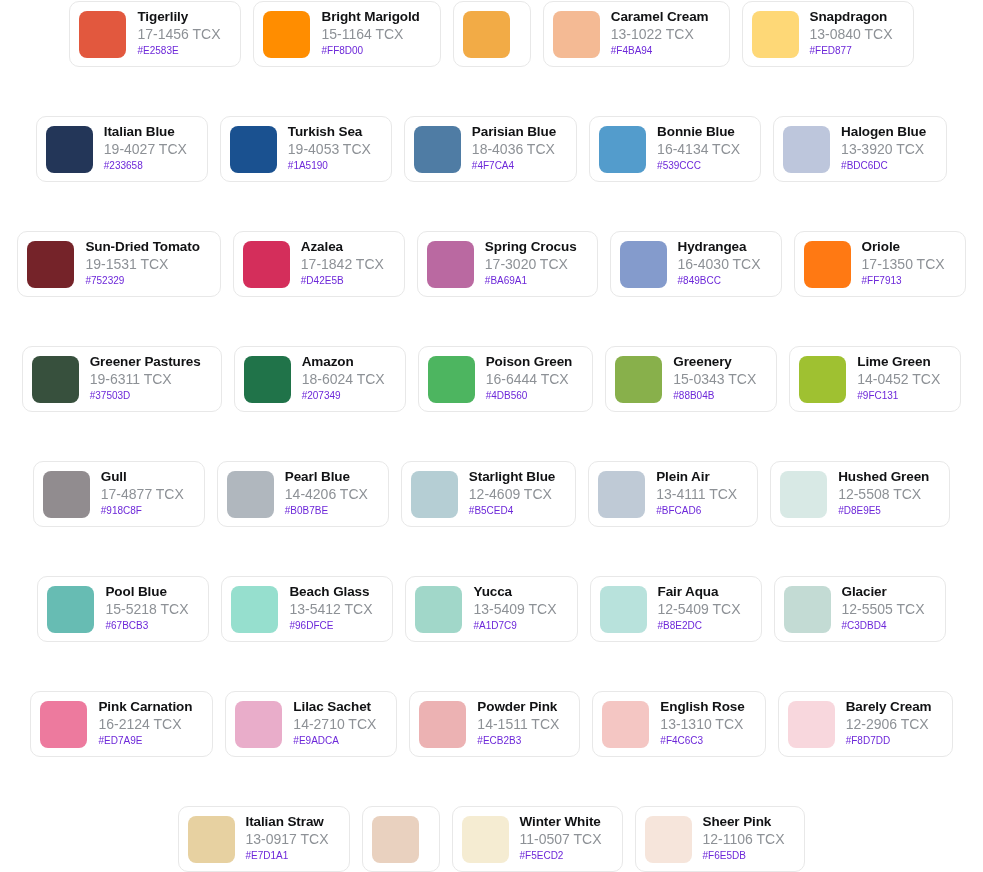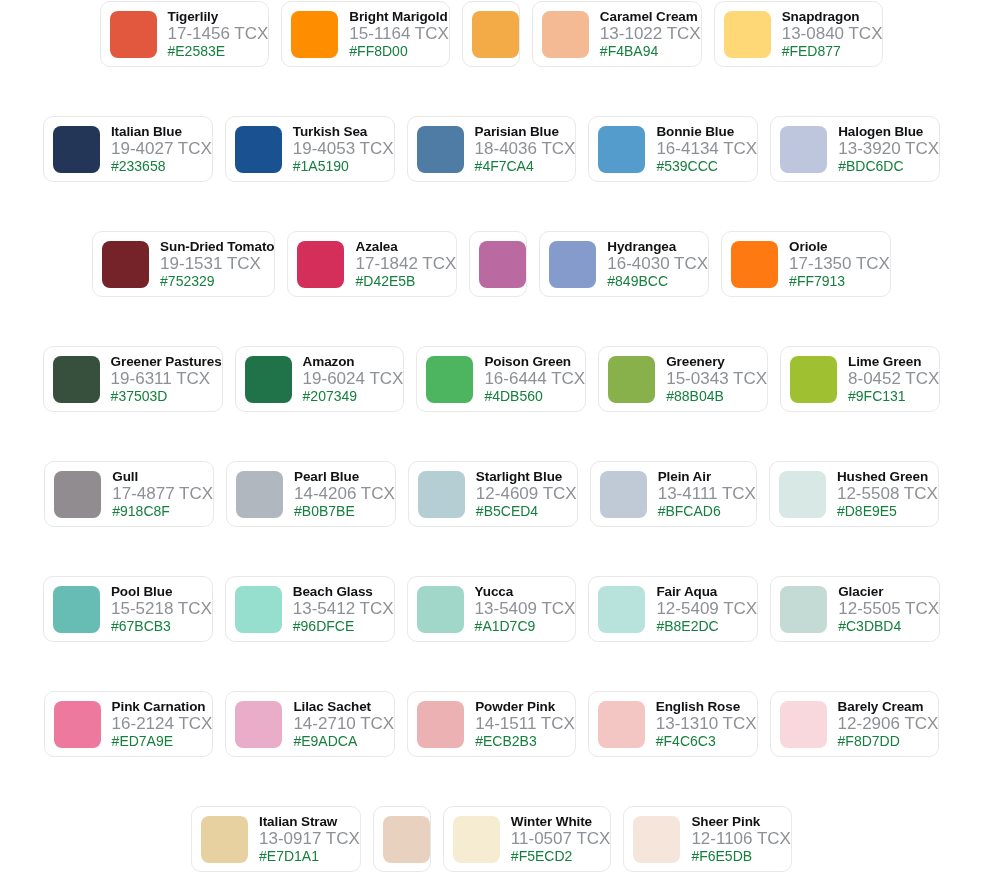--- a/index.html
+++ b/index.html
@@ -32,21 +32,21 @@
   }
 
   .swatch-card {
     display: flex;
     flex-direction: row;
     align-items: center;
     gap: 11px;
     background: #ffffff;
     border: 1px solid #e8e8e8;
     border-radius: 10px;
-    padding: 8px 0 8px 9px;
+    padding: 8px 20px 8px 9px;
     box-sizing: border-box;
     height: 66px;
     flex: 0 0 auto;
   }
 
   .swatch-chip {
     width: 47px;
     height: 47px;
     border-radius: 8px;
     flex: 0 0 auto;
@@ -62,30 +62,30 @@
 
   .swatch-name {
     font-size: 13.5px;
     font-weight: bold;
     color: #111214;
     line-height: 16px;
     letter-spacing: -0.1px;
   }
 
   .swatch-code {
-    font-size: 17px;
+    font-size: 14px;
     font-weight: normal;
     color: #8d9196;
     line-height: 16px;
   }
 
   .swatch-hex {
-    font-size: 14px;
+    font-size: 10px;
     font-weight: normal;
-    color: #15803d;
+    color: #6d28d9;
     line-height: 16px;
   }
 </style>
 </head>
 <body>
 
 <div id="palette-grid">
     <div class="swatch-row">
       <div class="swatch-card">
         <div class="swatch-chip" style="background: rgb(226, 88, 62);"></div>
@@ -177,20 +177,25 @@
       <div class="swatch-card">
         <div class="swatch-chip" style="background: rgb(212, 46, 91);"></div>
         <div class="swatch-info">
           <div class="swatch-name">Azalea</div>
           <div class="swatch-code">17-1842 TCX</div>
           <div class="swatch-hex">#D42E5B</div>
         </div>
       </div>
       <div class="swatch-card">
         <div class="swatch-chip" style="background: rgb(186, 105, 161);"></div>
+        <div class="swatch-info">
+          <div class="swatch-name">Spring Crocus</div>
+          <div class="swatch-code">17-3020 TCX</div>
+          <div class="swatch-hex">#BA69A1</div>
+        </div>
       </div>
       <div class="swatch-card">
         <div class="swatch-chip" style="background: rgb(132, 155, 204);"></div>
         <div class="swatch-info">
           <div class="swatch-name">Hydrangea</div>
           <div class="swatch-code">16-4030 TCX</div>
           <div class="swatch-hex">#849BCC</div>
         </div>
       </div>
       <div class="swatch-card">
@@ -208,21 +213,21 @@
         <div class="swatch-info">
           <div class="swatch-name">Greener Pastures</div>
           <div class="swatch-code">19-6311 TCX</div>
           <div class="swatch-hex">#37503D</div>
         </div>
       </div>
       <div class="swatch-card">
         <div class="swatch-chip" style="background: rgb(32, 115, 73);"></div>
         <div class="swatch-info">
           <div class="swatch-name">Amazon</div>
-          <div class="swatch-code">19-6024 TCX</div>
+          <div class="swatch-code">18-6024 TCX</div>
           <div class="swatch-hex">#207349</div>
         </div>
       </div>
       <div class="swatch-card">
         <div class="swatch-chip" style="background: rgb(77, 181, 96);"></div>
         <div class="swatch-info">
           <div class="swatch-name">Poison Green</div>
           <div class="swatch-code">16-6444 TCX</div>
           <div class="swatch-hex">#4DB560</div>
         </div>
@@ -232,21 +237,21 @@
         <div class="swatch-info">
           <div class="swatch-name">Greenery</div>
           <div class="swatch-code">15-0343 TCX</div>
           <div class="swatch-hex">#88B04B</div>
         </div>
       </div>
       <div class="swatch-card">
         <div class="swatch-chip" style="background: rgb(159, 193, 49);"></div>
         <div class="swatch-info">
           <div class="swatch-name">Lime Green</div>
-          <div class="swatch-code">8-0452 TCX</div>
+          <div class="swatch-code">14-0452 TCX</div>
           <div class="swatch-hex">#9FC131</div>
         </div>
       </div>
     </div>
     <div class="swatch-row">
       <div class="swatch-card">
         <div class="swatch-chip" style="background: rgb(145, 140, 143);"></div>
         <div class="swatch-info">
           <div class="swatch-name">Gull</div>
           <div class="swatch-code">17-4877 TCX</div>

